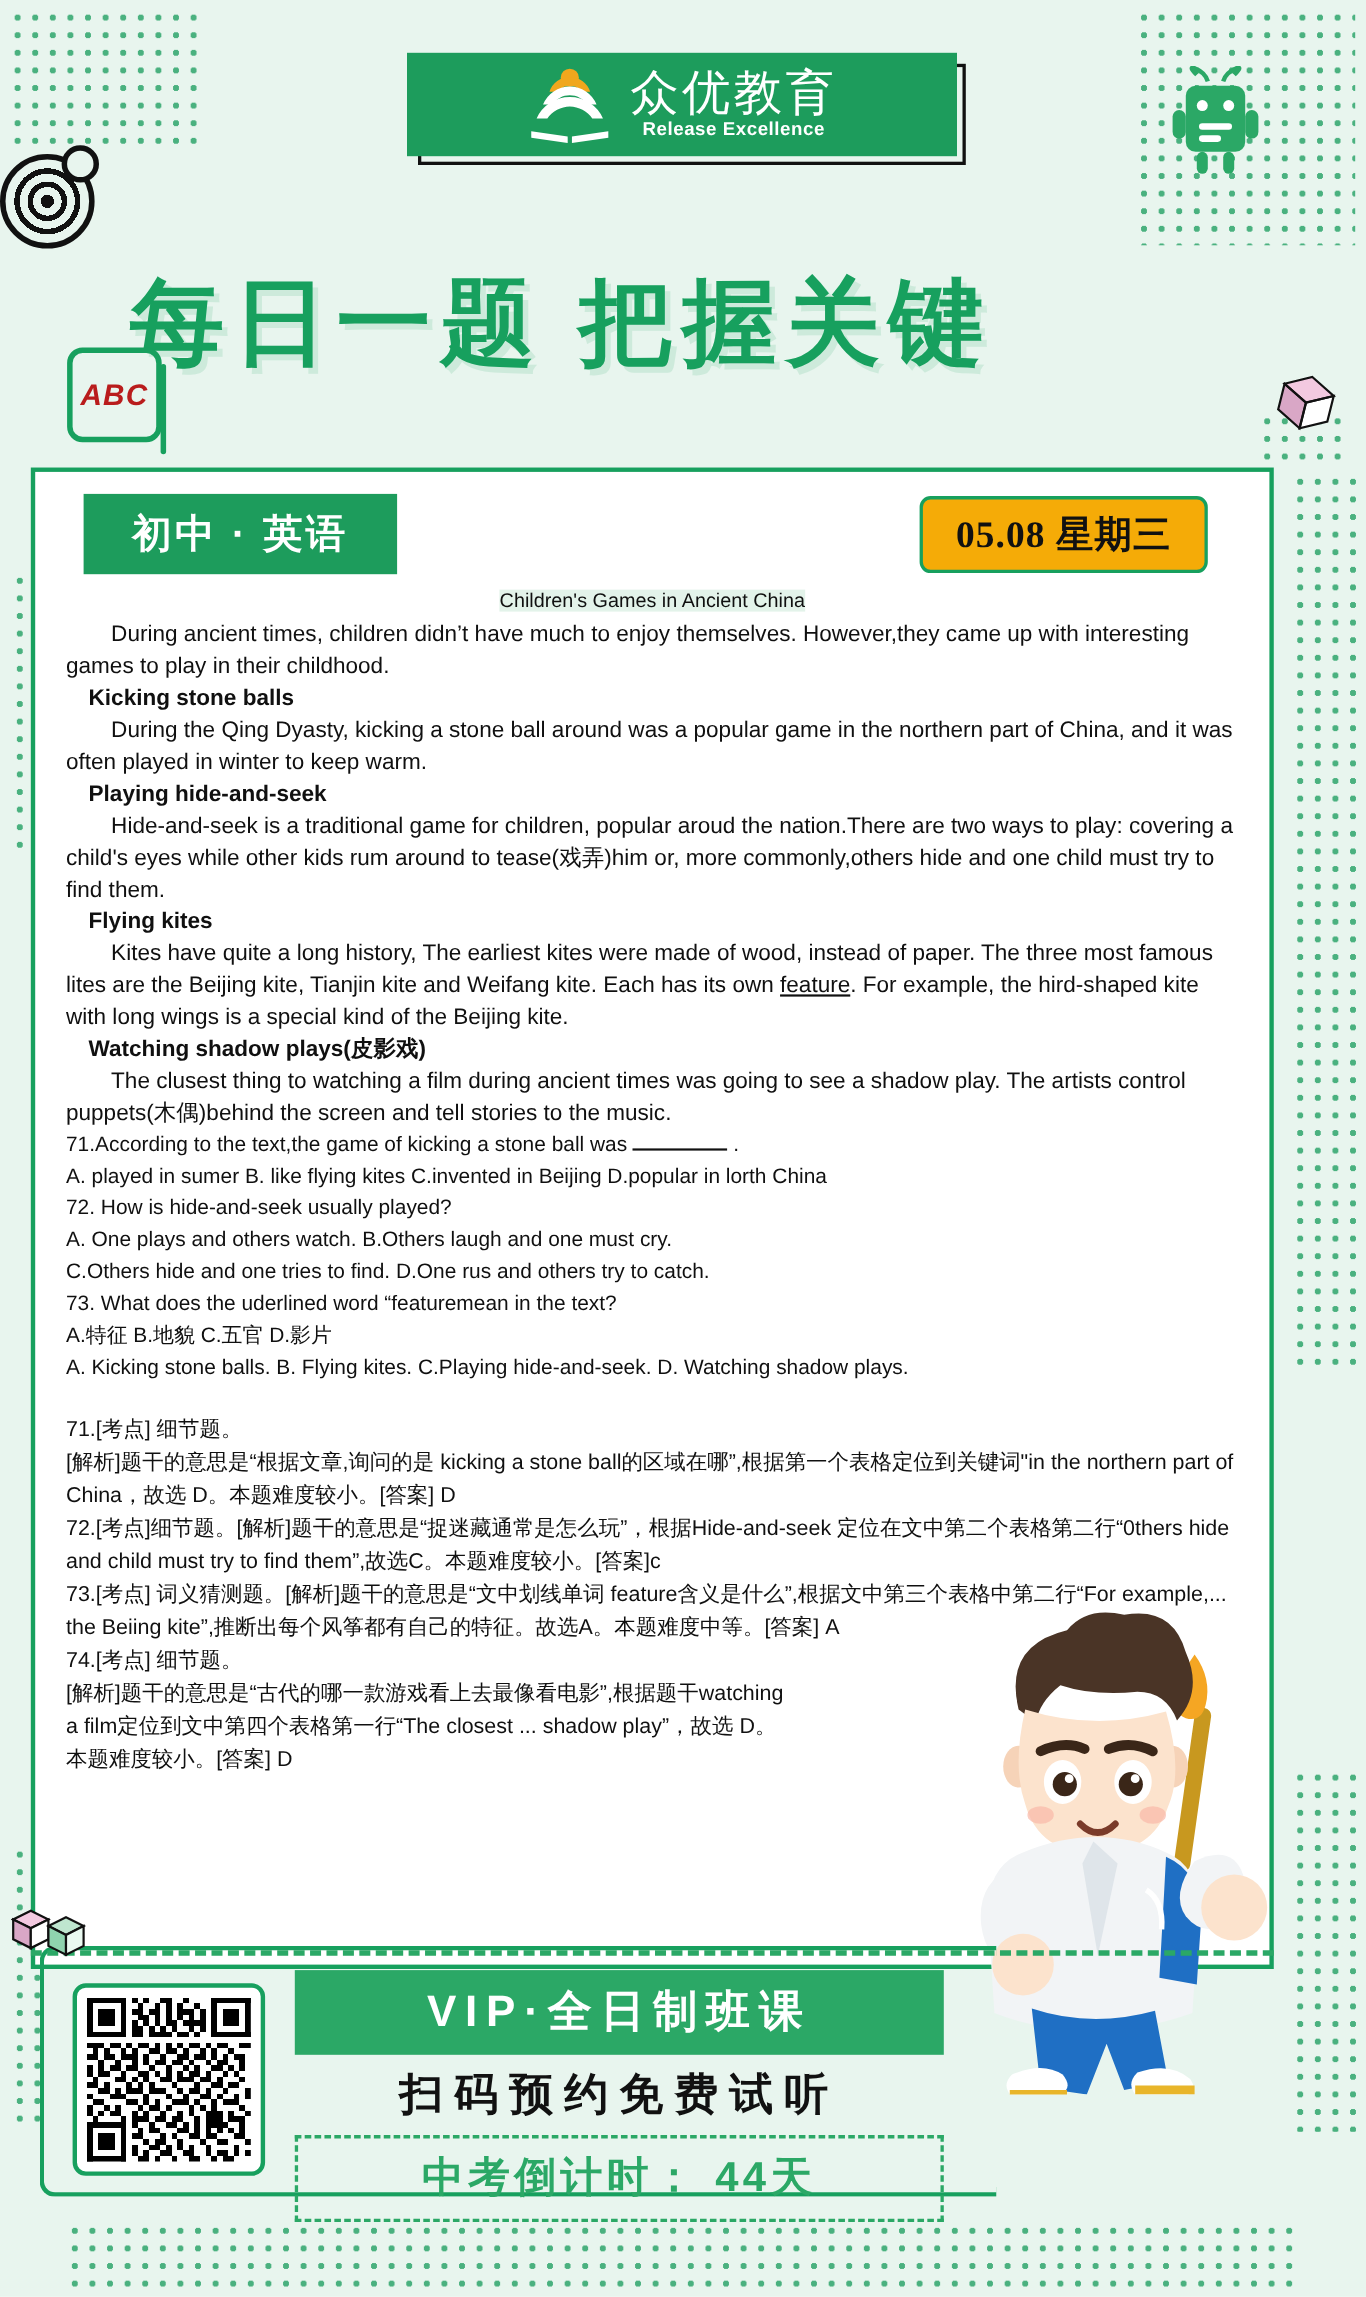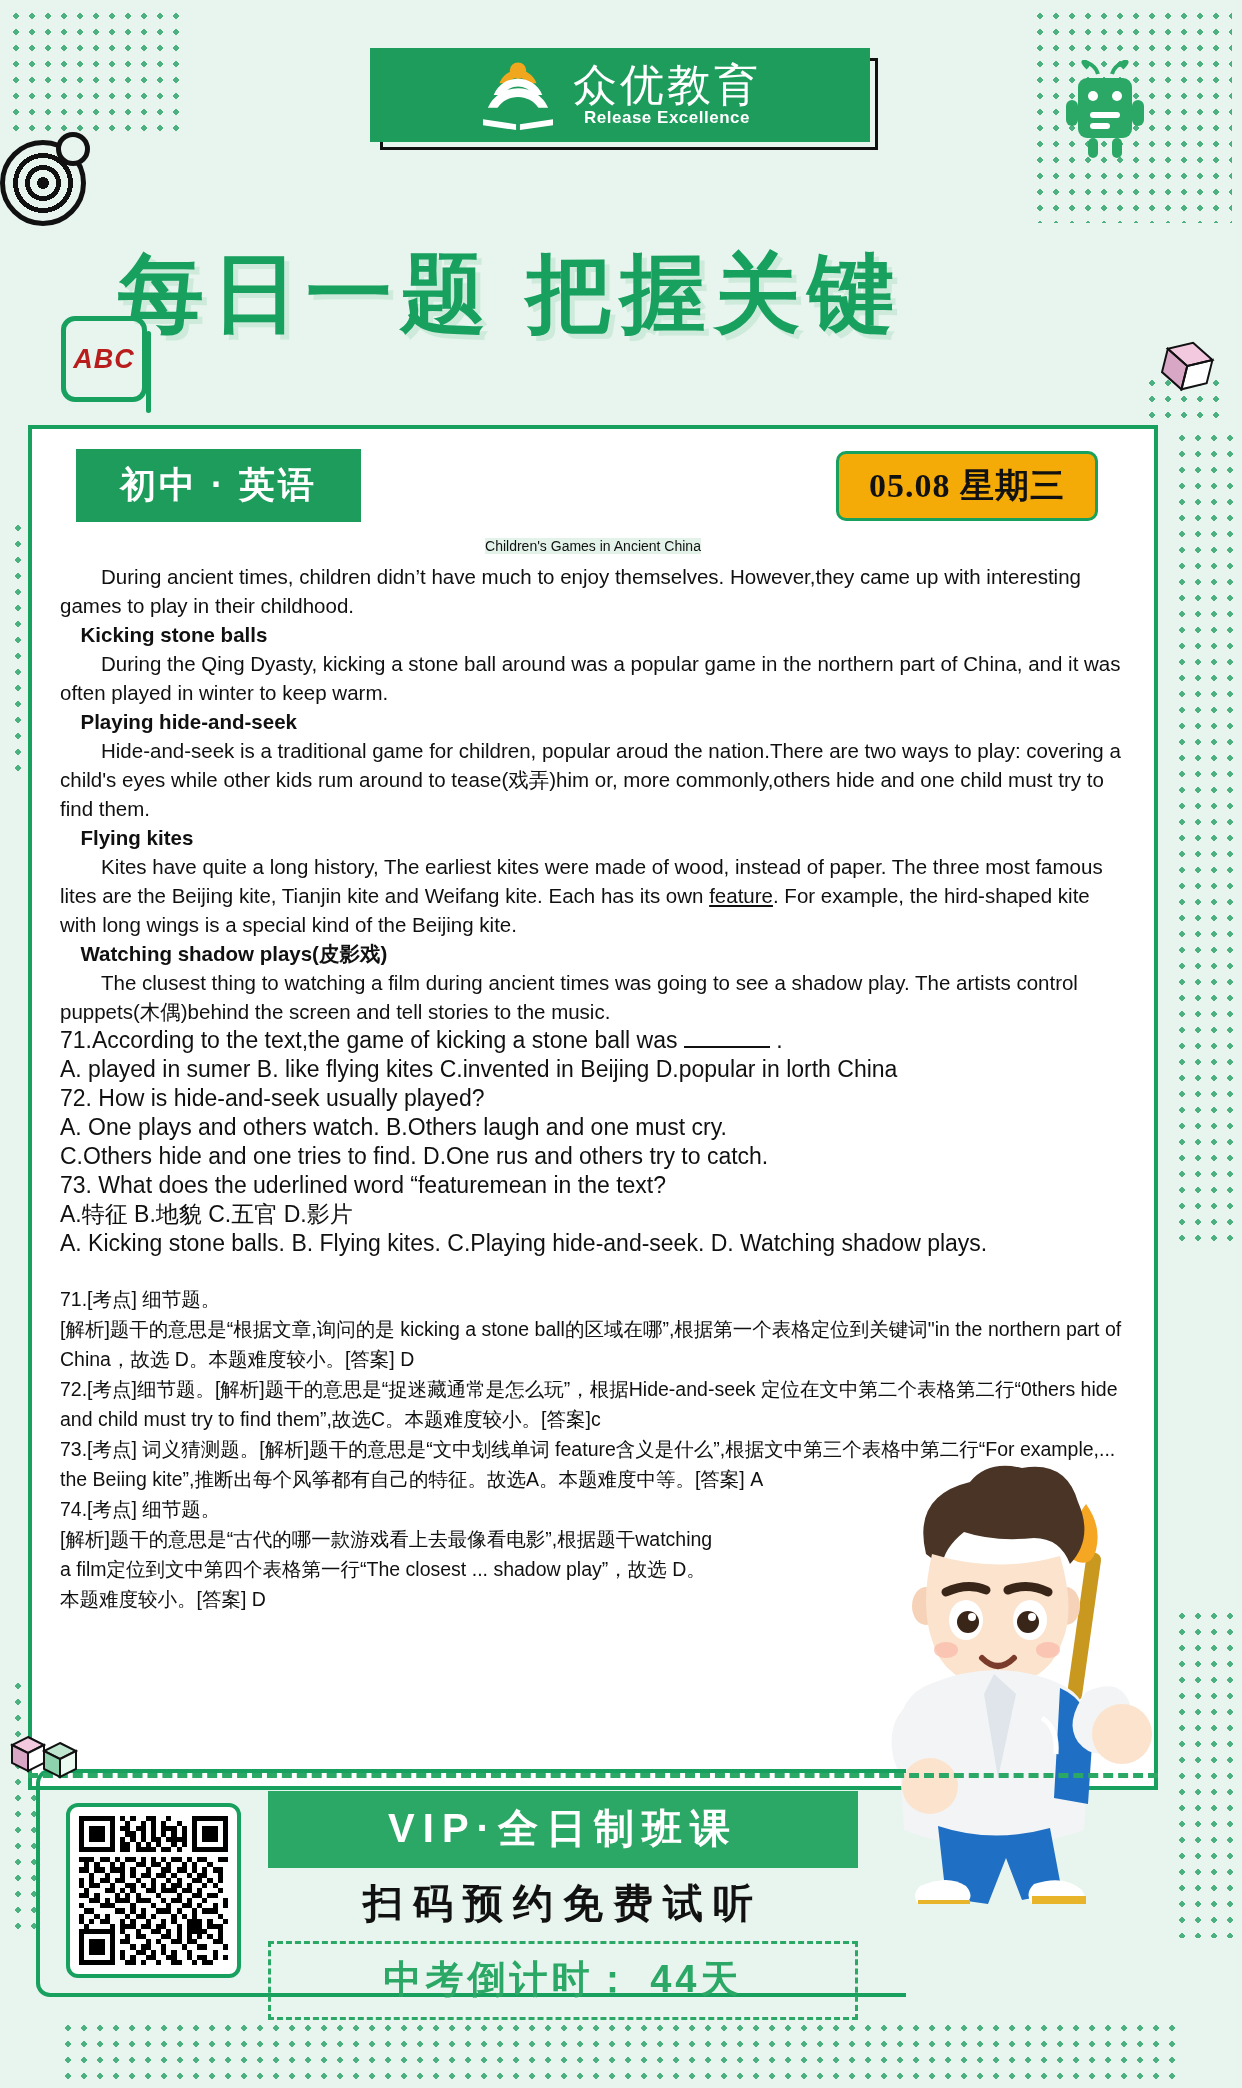--- a/index.html
+++ b/index.html
@@ -137,27 +137,27 @@
     border:3px solid #17a05e; border-radius:10px; z-index:-1;
   }
 
   
   .passage {
     margin-top: 10px;
     font-size: 20.5px;
     line-height: 29px;
     color: #101010;
   }
-  .psg-title { text-align:center; font-size:14px; margin-bottom:1px; }
+  .psg-title { text-align:center; font-size:18px; margin-bottom:1px; }
   .psg-title .hl { background:#e3f3ea; }
   .psg-p { text-indent: 2.0em; }
   .psg-h { font-weight: 700; text-indent: 1.0em; }
   .ul { text-decoration: underline; }
 
-  .qline { font-size: 23px; line-height: 29px; }
+  .qline { font-size: 19px; line-height: 29px; }
   .qline .blank { display:inline-block; width:86px; border-bottom:2px solid #111; }
   .qline.hl span.seg { background:#e3f3ea; }
 
   
   .analysis {
     margin-top: 26px;
     font-size: 19.5px;
     line-height: 30px;
     color:#101010;
   }

